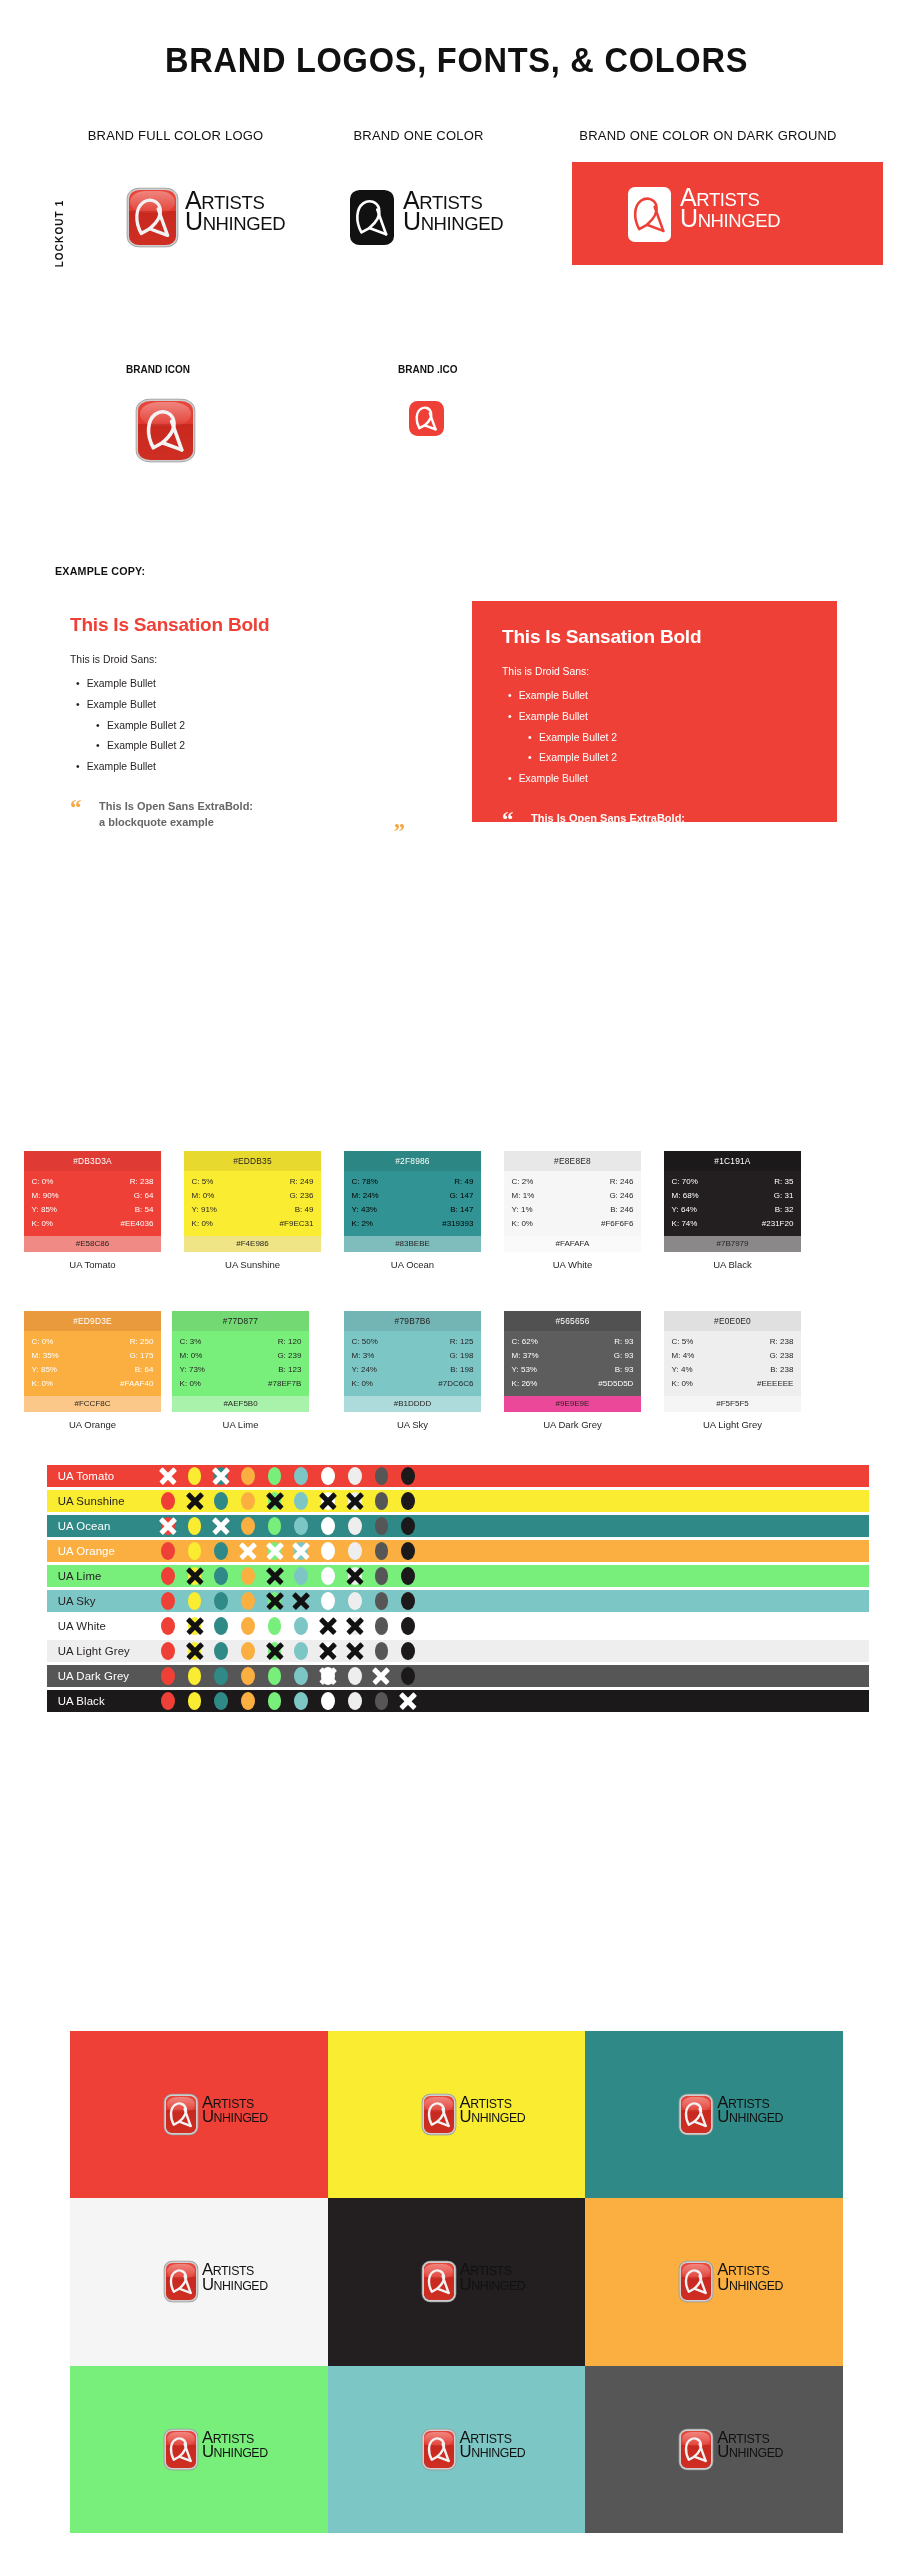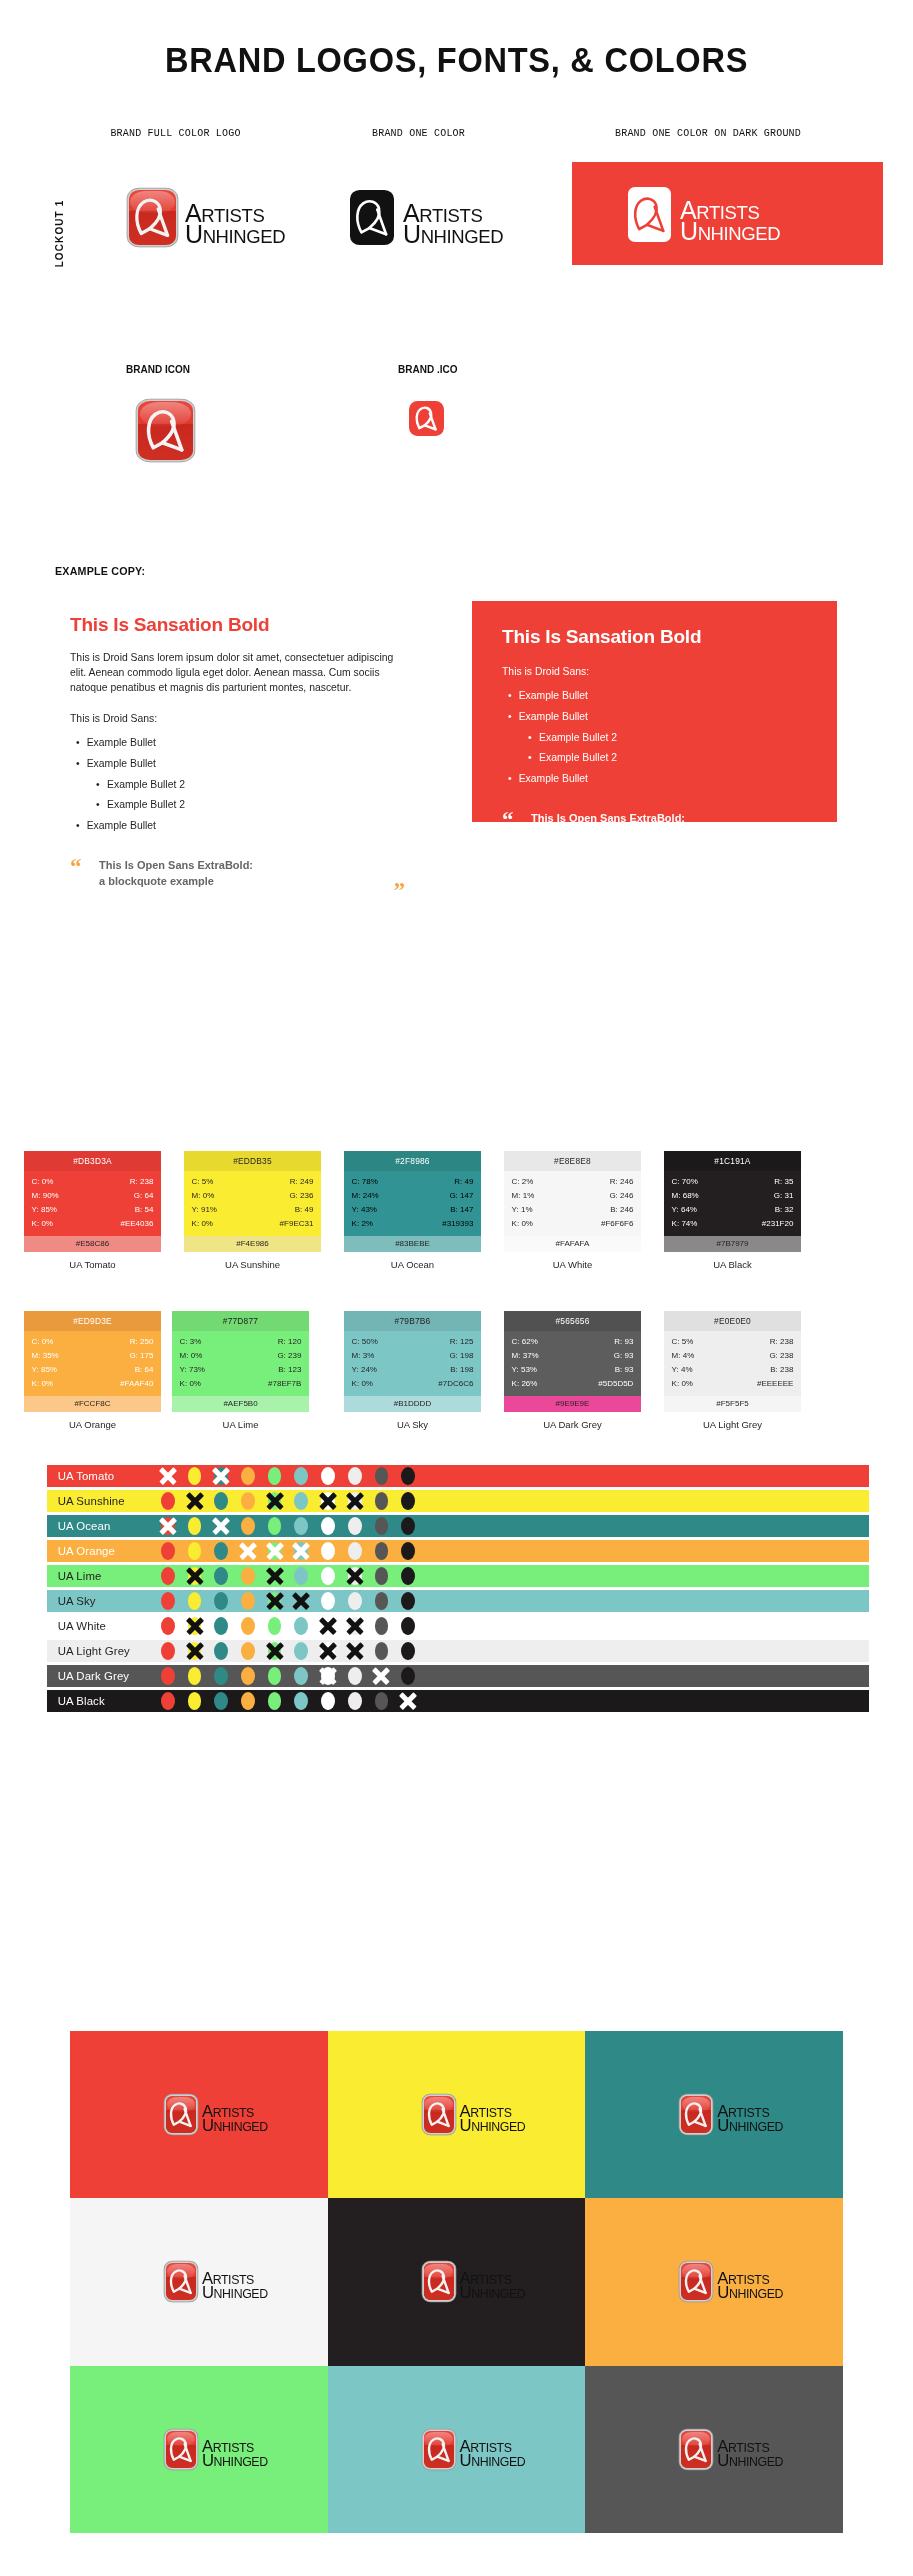--- a/index.html
+++ b/index.html
@@ -16,36 +16,36 @@
     font-family:"Liberation Sans Narrow","Liberation Sans",sans-serif;
     font-weight:bold; font-size:35px; letter-spacing:0.8px;
     transform:scaleX(0.93); transform-origin:center;
     color:#111;
   }
 
   
   .lk-labels{position:absolute;left:0;top:128px;width:913px;height:15px;}
   .lk-label{
     position:absolute; text-align:center;
-    font-family:Liberation Mono, monospace;
-    font-size:10px; letter-spacing:0.2px; color:#111; white-space:nowrap;
+    font-family:Liberation Sans, sans-serif;
+    font-size:13px; letter-spacing:0.2px; color:#111; white-space:nowrap;
   }
   .lk-label.a{left:46px;width:259px;}
   .lk-label.b{left:308px;width:221px;}
   .lk-label.c{left:533px;width:350px;}
 
   .lockout-side{
     position:absolute; left:-4.6px; top:228px;
     width:129px; text-align:center;
     transform:rotate(-90deg);
     font-family:"Liberation Sans Narrow","Liberation Sans",sans-serif;
     font-weight:bold; font-size:10px; letter-spacing:1.1px; color:#111;
   }
 
-  .lockup{position:absolute;display:flex;align-items:flex-end;padding-left:36px;}
+  .lockup{position:absolute;display:flex;align-items:flex-start;padding-left:36px;}
   .lockup.a{left:93px;top:190px;}
   .lockup.b{left:314px;top:190px;}
   .lockup.c{left:592px;top:187px;}
 
   .darkground{
     position:absolute;left:572px;top:162px;width:311px;height:103px;
     background:#ee4036;
   }
 
   
@@ -268,21 +268,20 @@
     </g>
   </svg>
 </div>
 
 <div class="example-copy-label">EXAMPLE COPY:</div>
 
 <div class="redpanel"></div>
 
 <div class="copy-col left">
   <div class="sansation-h">This Is Sansation Bold</div>
-  <div class="body-p">This is Droid Sans lorem ipsum dolor sit amet, consectetuer adipiscing elit. Aenean commodo ligula eget dolor. Aenean massa. Cum sociis natoque penatibus et magnis dis parturient montes, nascetur.</div>
   <div class="body-lead">This is Droid Sans:</div>
   <ul class="blist">
     <li>Example Bullet</li>
     <li>Example Bullet</li>
     <li class="lvl2">Example Bullet 2</li>
     <li class="lvl2">Example Bullet 2</li>
     <li>Example Bullet</li>
   </ul>
   <div class="bq">
     <span class="q-open">“</span>

